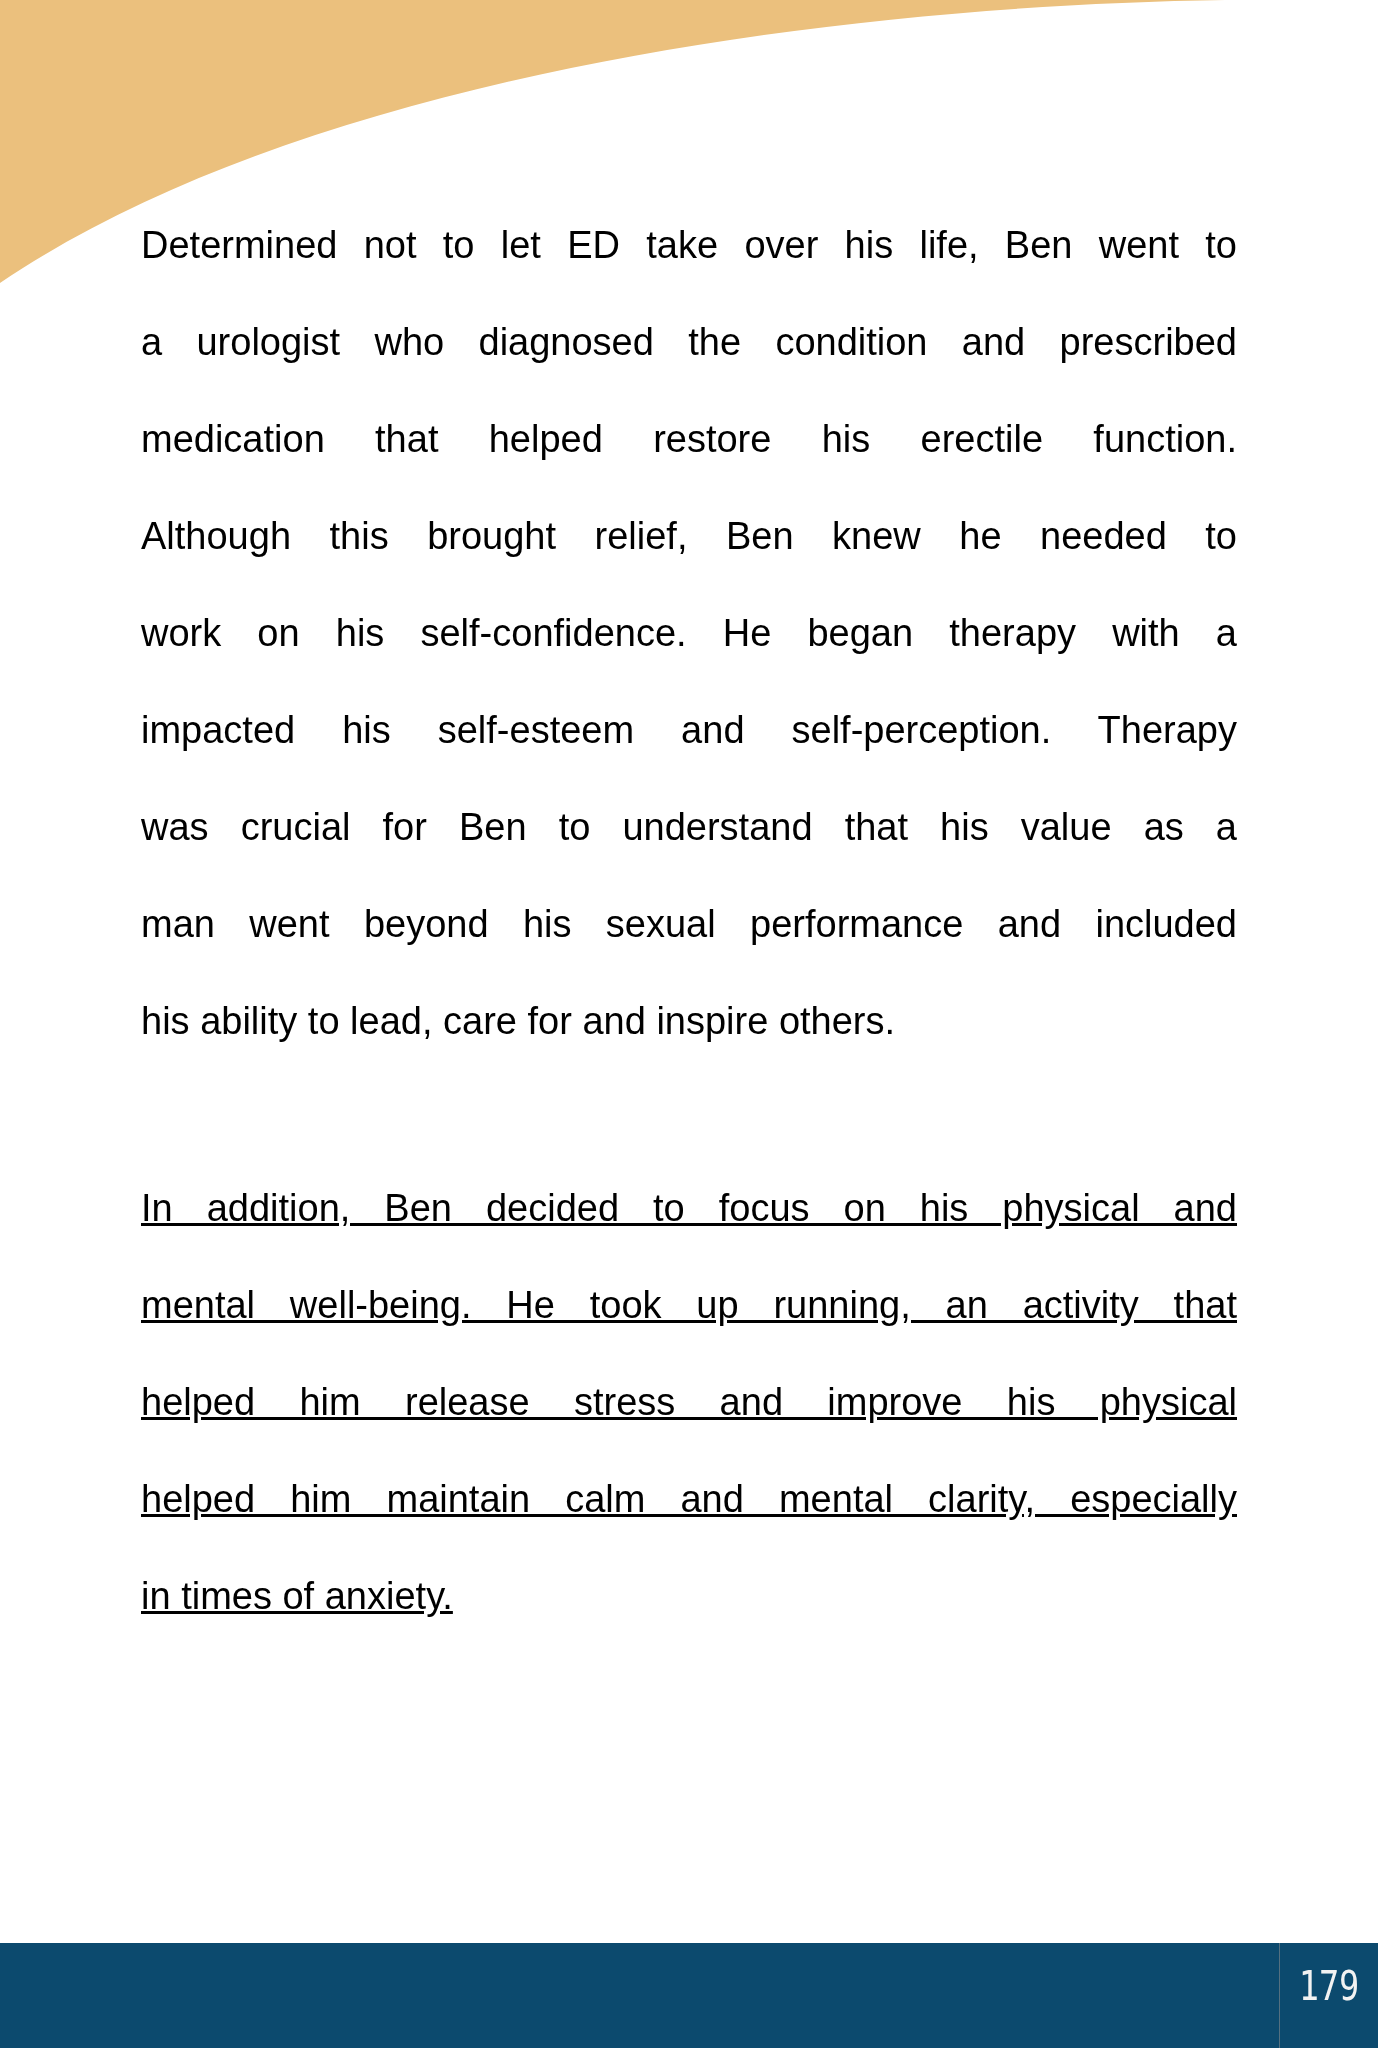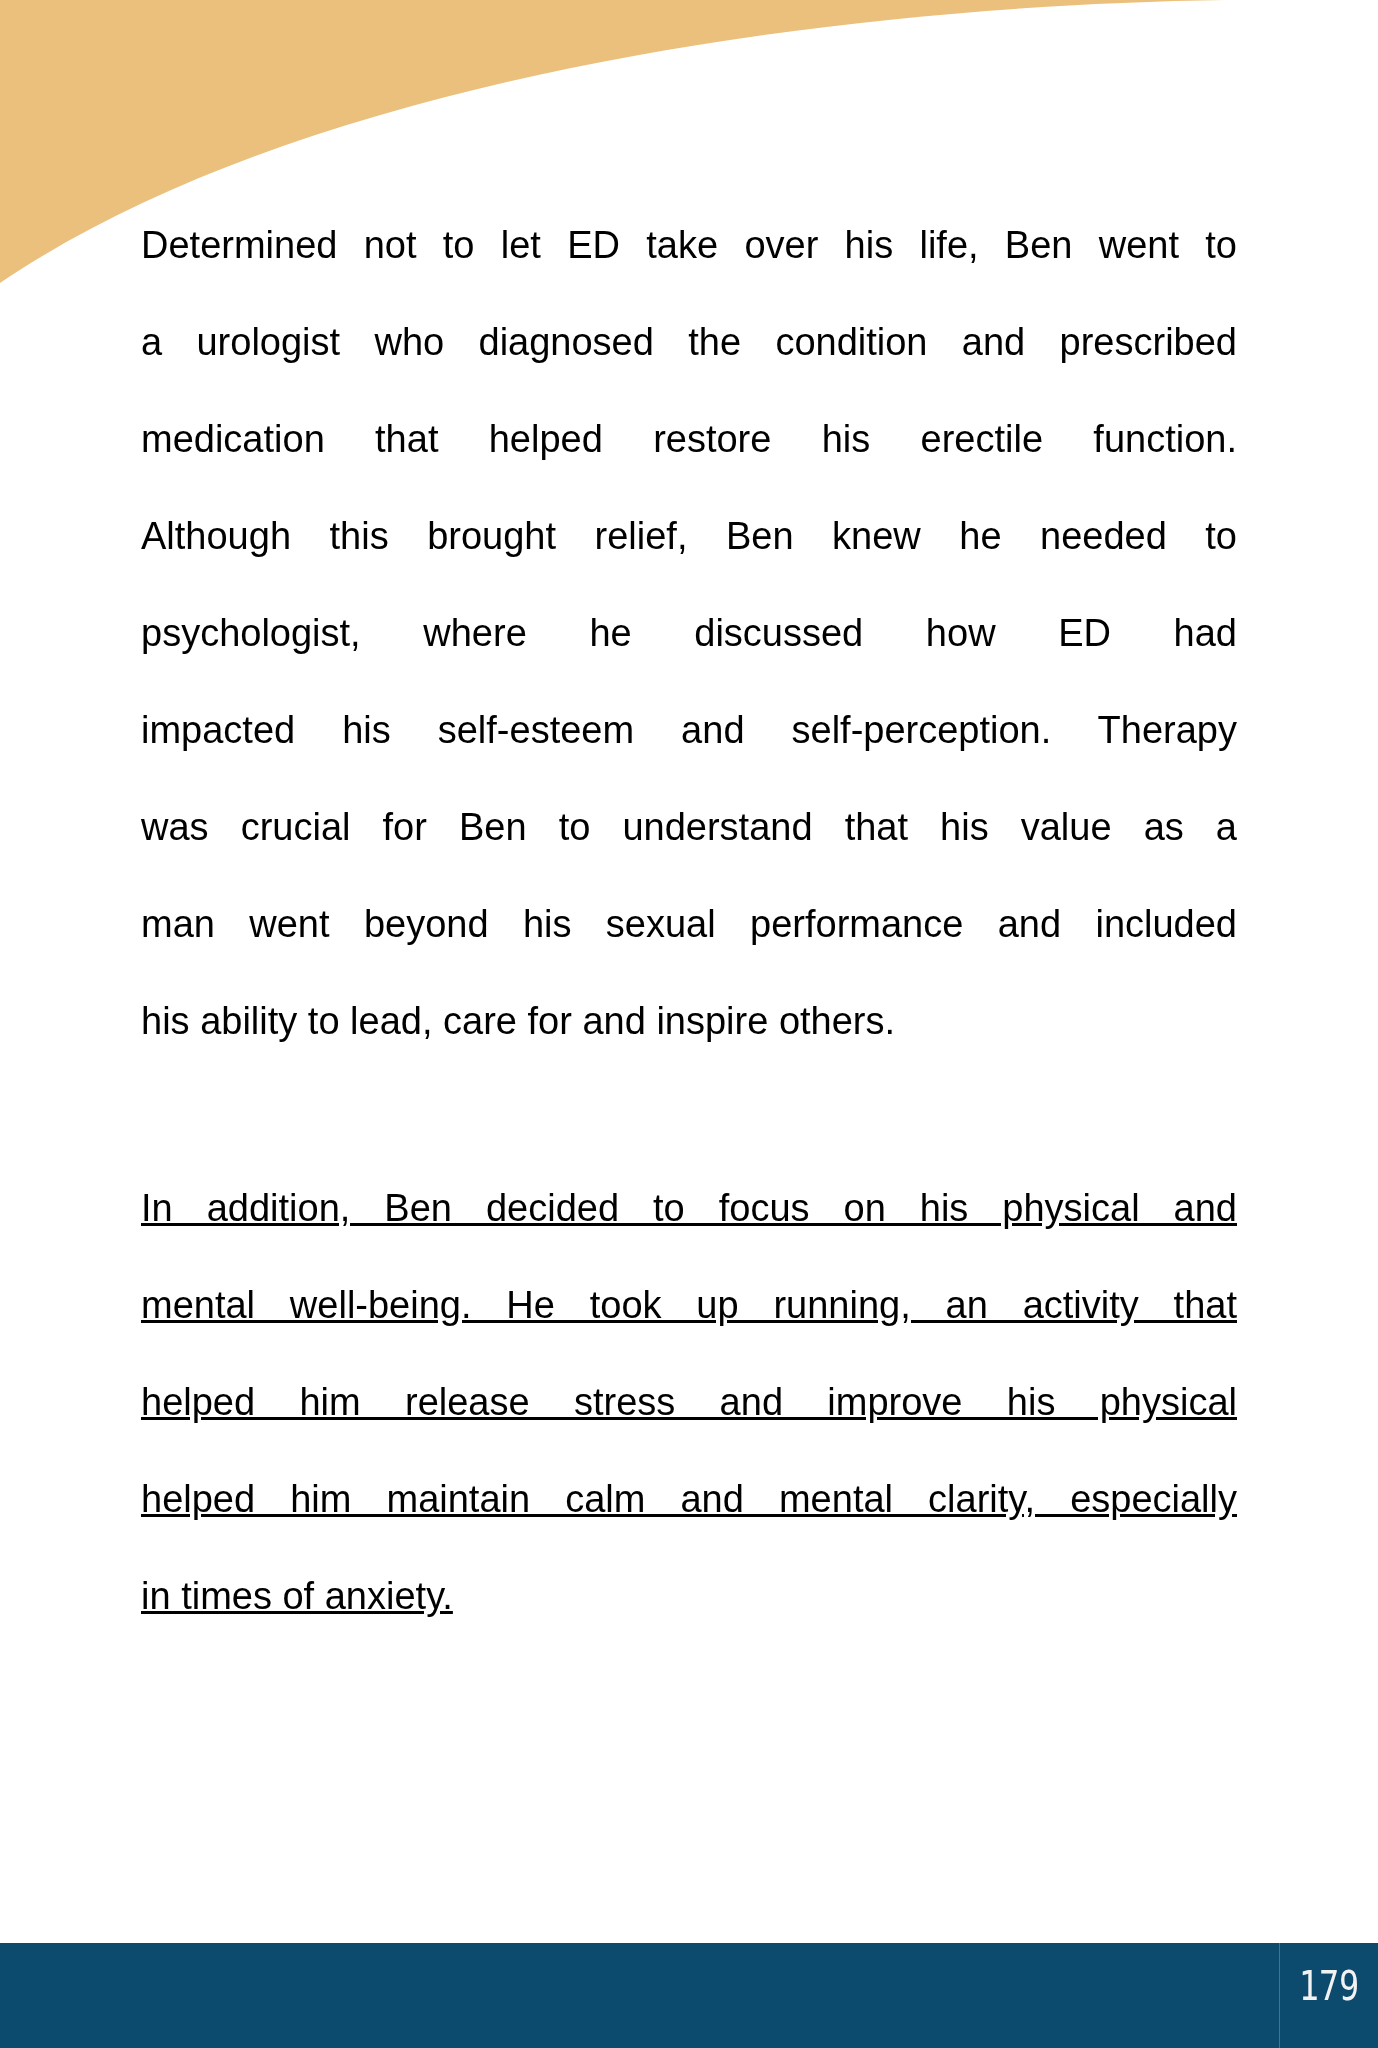--- a/index.html
+++ b/index.html
@@ -96,21 +96,21 @@
   <svg class="swoosh" viewBox="0 0 1378 300" preserveAspectRatio="none" aria-hidden="true">
     <path d="M0 0 H1225 C820 6 300 80 0 283 Z" fill="#ebc07d"></path>
   </svg>
 
   <main class="textblock">
     <p class="para">
       <span class="jline">Determined not to let ED take over his life, Ben went to</span>
       <span class="jline">a urologist who diagnosed the condition and prescribed</span>
       <span class="jline">medication that helped restore his erectile function.</span>
       <span class="jline">Although this brought relief, Ben knew he needed to</span>
-      <span class="jline">psychologist, where he discussed how ED had</span>
+      <span class="jline">work on his self-confidence. He began therapy with a</span>
       <span class="jline">impacted his self-esteem and self-perception. Therapy</span>
       <span class="jline">was crucial for Ben to understand that his value as a</span>
       <span class="jline">man went beyond his sexual performance and included</span>
       <span class="jline endline">his ability to lead, care for and inspire others.</span>
     </p>
     <p class="para">
       <span class="jline">In addition, Ben decided to focus on his physical and</span>
       <span class="jline">mental well-being. He took up running, an activity that</span>
       <span class="jline">helped him release stress and improve his physical</span>
       <span class="jline">helped him maintain calm and mental clarity, especially</span>

